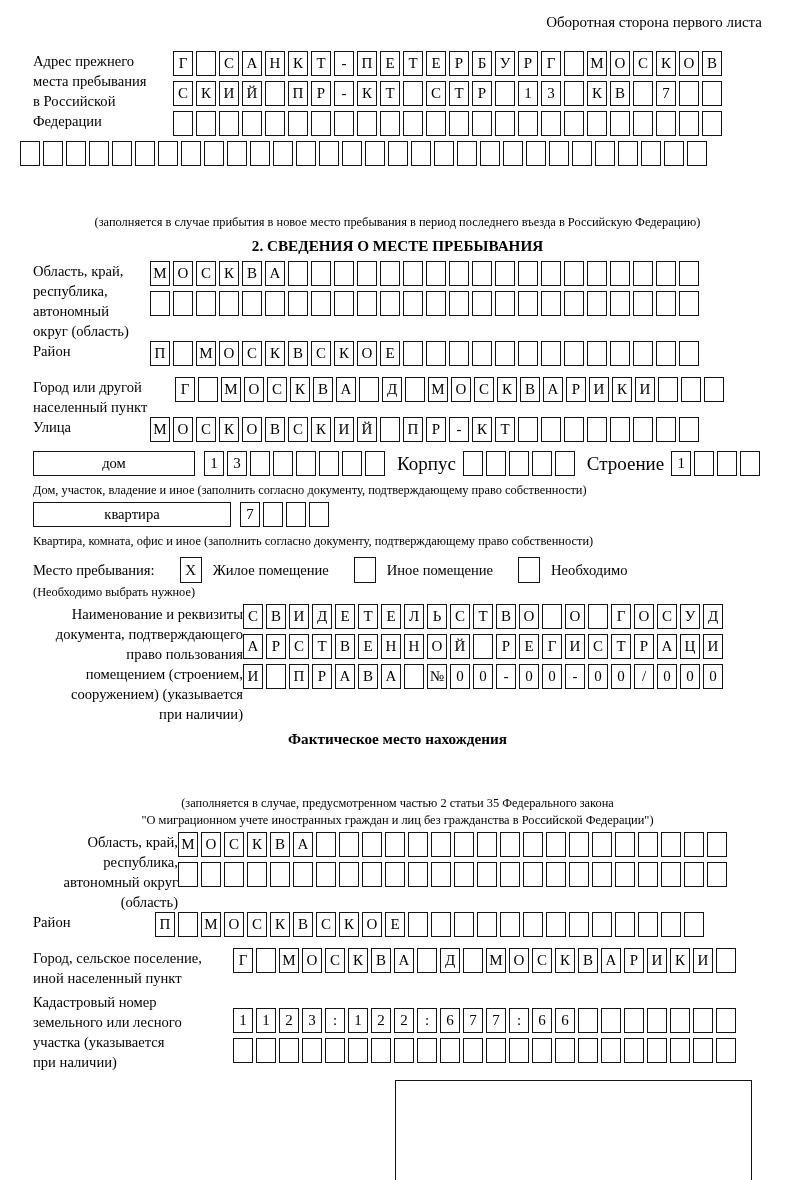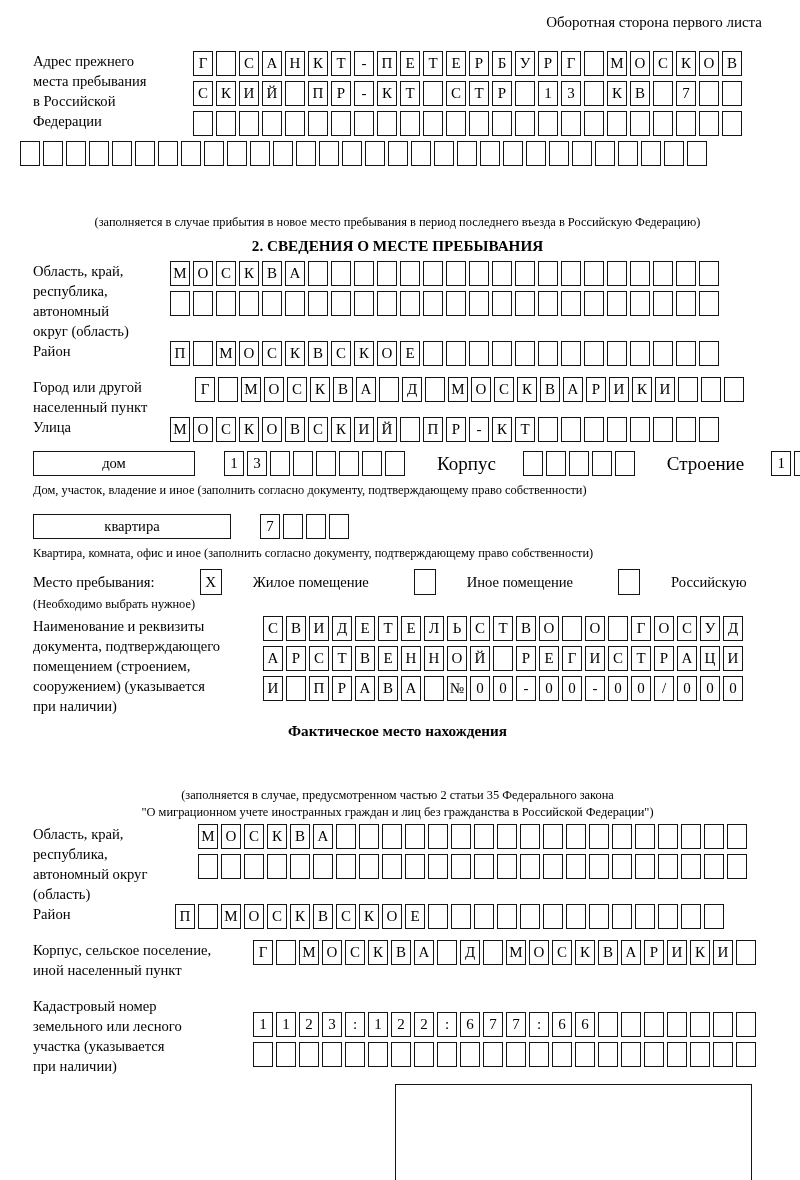--- a/index.html
+++ b/index.html
@@ -4,21 +4,21 @@
 <style>
   html,body { margin:0; padding:0; background:#fff; }
   body {
     width:800px; height:1180px; overflow:hidden;
     font-family:"Liberation Serif", serif; color:#000;
   }
   .page { box-sizing:border-box; width:800px; padding:14px 38px 0 33px; }
 
   .header-note { text-align:right; font-size:15px; margin-bottom:20px; }
 
-  .row { display:flex; align-items:flex-start;gap:20px; }
+  .row { display:flex; align-items:flex-start; }
   .label { font-size:14.6px; line-height:20px; flex:none; }
   .label div { white-space:nowrap; }
 
   .cells-col { display:flex; flex-direction:column; }
   .cellrow { display:flex; height:26px; margin-bottom:4px; flex:none; }
   .cell {
     flex:none; width:18px; height:23px; border:1.6px solid #141414;
     margin-right:3px; display:inline-flex; align-items:center; justify-content:center;
     font-size:15px; line-height:1;
   }
@@ -26,21 +26,21 @@
 
   .caption { font-size:12.4px; line-height:15px; margin:2px 0 2px 0; }
   .center { text-align:center;margin-top:48px; }
 
   .sec-title { font-weight:bold; font-size:15.2px; text-align:center; margin:7px 0 6px 0; }
 
   .w140 { width:140px; } .w117 { width:117px; } .w142 { width:142px; }
   .w210 { width:210px; } .w145 { width:145px; } .w122 { width:122px; }
   .w200 { width:200px; }
 
-  .mt2 { margin-top:16px; } .mt4 { margin-top:4px; } .mt6 { margin-top:6px; }
+  .mt2 { margin-top:4px; } .mt4 { margin-top:4px;text-align:right; } .mt6 { margin-top:6px; }
 
   .widebox {
     flex:none; border:1.6px solid #141414; height:23px;
     display:flex; align-items:center; justify-content:center;
     font-size:14.6px; margin-right:9px;
   }
   .widebox.dom { width:160px; }
   .widebox.kv  { width:196px; }
   .inline-label { font-size:19px; line-height:26px; margin:0 7px 0 9px; white-space:nowrap; }
 
@@ -389,28 +389,29 @@
   </div>
   <div class="caption">Квартира, комната, офис и иное (заполнить согласно документу, подтверждающему право собственности)</div>
 
   <div class="row stay-row">
     <span class="stay-label">Место пребывания:</span>
     <span class="checkbox">X</span>
     <span class="stay-label">Жилое помещение</span>
     <span class="checkbox"></span>
     <span class="stay-label">Иное помещение</span>
     <span class="checkbox"></span>
-    <span class="stay-label">Российскую</span>
+    <span class="stay-label">Необходимо</span>
   </div>
   <div class="caption" style="text-align:left; padding-right:190px;">(Необходимо выбрать нужное)</div>
 
   <div class="row mt4">
     <div class="label w210">
       <div>Наименование и реквизиты</div>
       <div>документа, подтверждающего</div>
+      <div>право пользования</div>
       <div>помещением (строением,</div>
       <div>сооружением) (указывается</div>
       <div>при наличии)</div>
     </div>
     <div class="cells-col">
       <div class="cellrow">
           <span class="cell">С</span>
           <span class="cell">В</span>
           <span class="cell">И</span>
           <span class="cell">Д</span>
@@ -573,21 +574,21 @@
         <span class="cell"></span>
         <span class="cell"></span>
         <span class="cell"></span>
         <span class="cell"></span>
         <span class="cell"></span>
       </div>
   </div>
 
   <div class="row mt6">
     <div class="label w200">
-      <div>Корпус, сельское поселение,</div>
+      <div>Город, сельское поселение,</div>
       <div>иной населенный пункт</div>
     </div>
     <div class="cellrow">
         <span class="cell">Г</span>
         <span class="cell"></span>
         <span class="cell">М</span>
         <span class="cell">О</span>
         <span class="cell">С</span>
         <span class="cell">К</span>
         <span class="cell">В</span>

